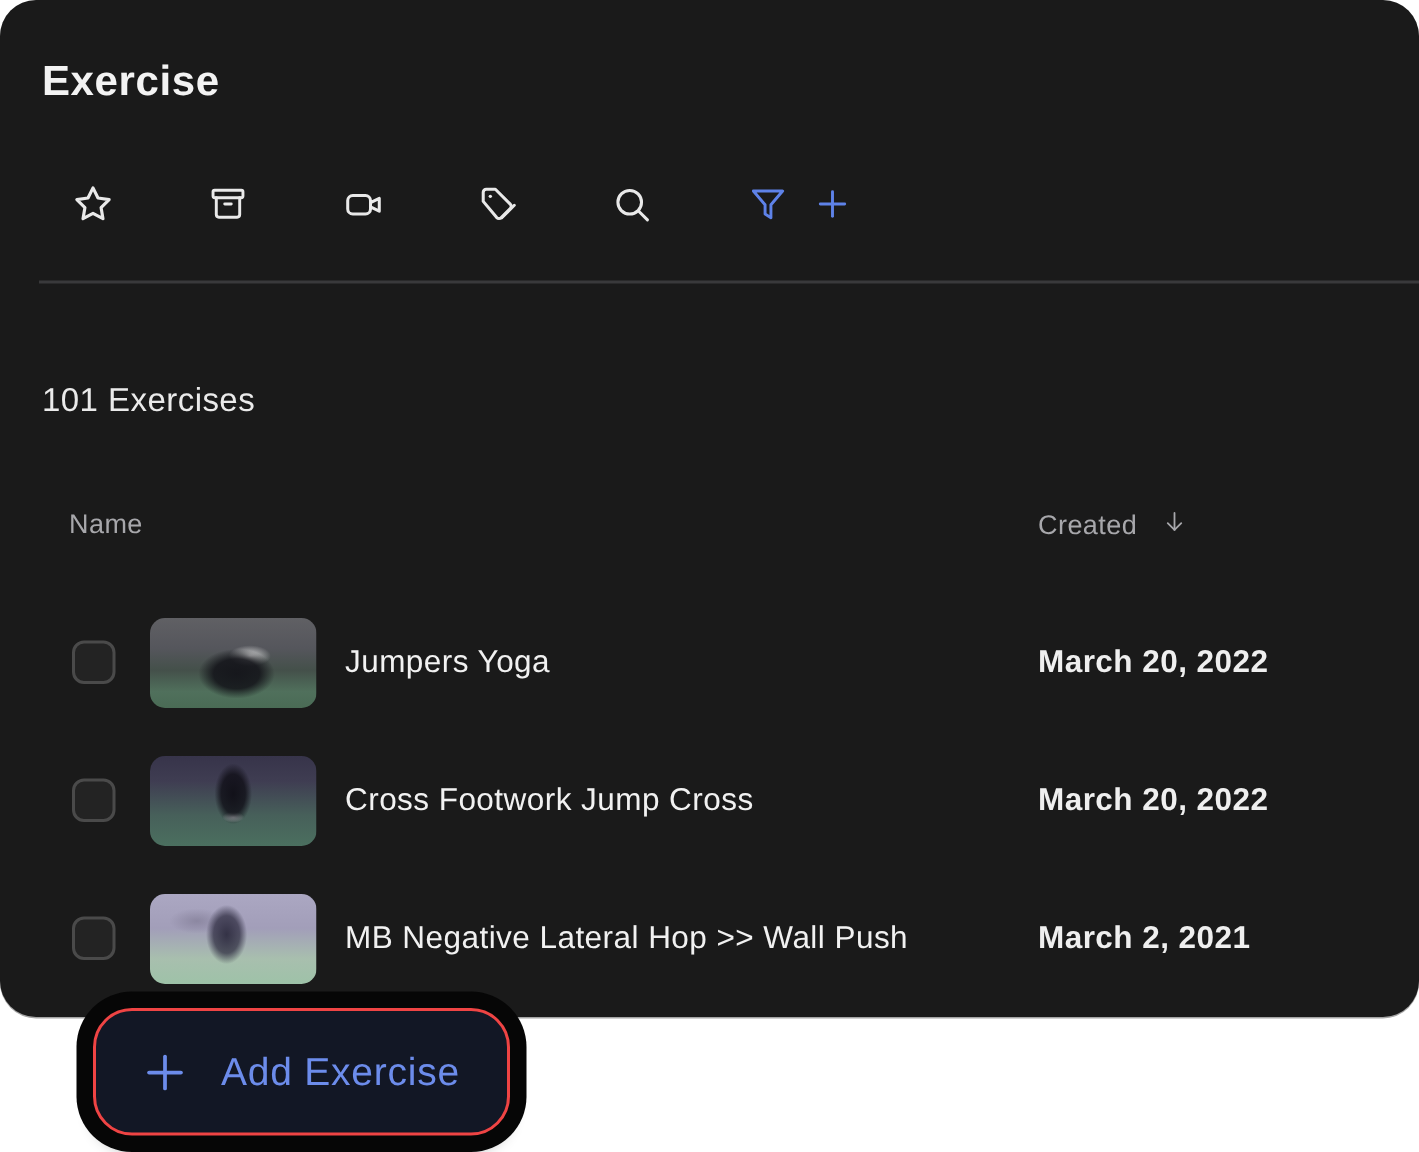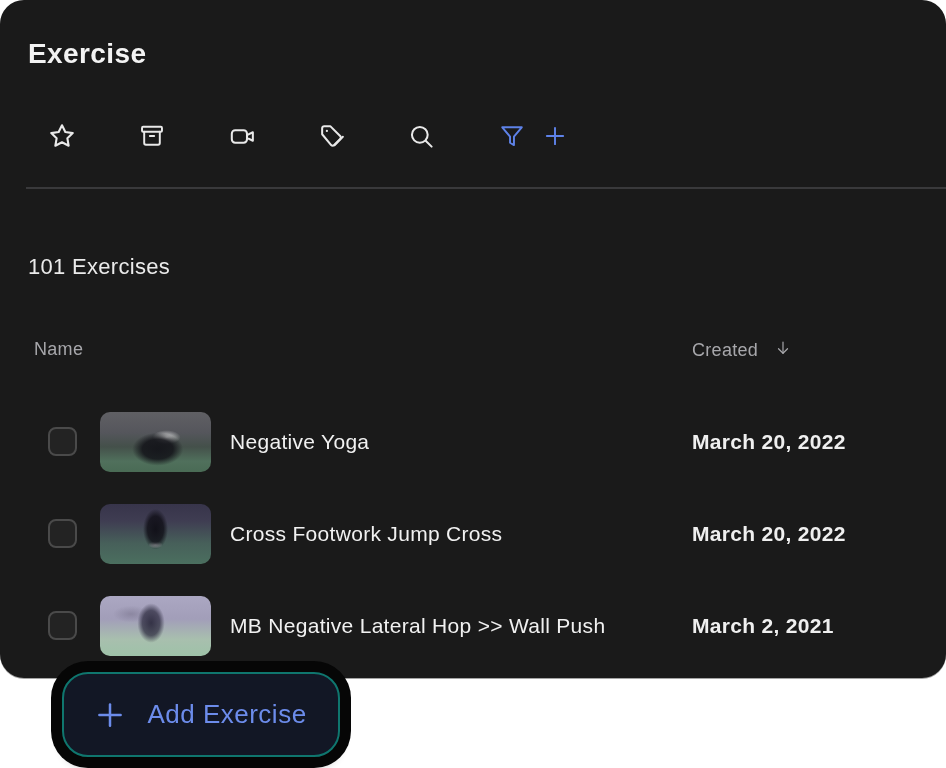--- a/index.html
+++ b/index.html
@@ -45,21 +45,21 @@
   .count-label {
     position: absolute; left: 28px; top: 254px;
     font-size: 22px; font-weight: 500; color: #EAEAEA; letter-spacing: .3px;
   }
 
   
   .col-header {
     position: absolute; top: 339px;
     font-size: 18px; font-weight: 500; color: #A7A7AB; letter-spacing: .3px;
   }
-  .col-name { left: 34px; text-align: center; }
+  .col-name { left: 46px; text-align: center; }
   .col-created { left: 692px; display: flex; align-items: center; gap: 16px; cursor: pointer; }
   .sort-icon svg { stroke: #A7A7AB; fill: none; stroke-width: 1.6;
     stroke-linecap: round; stroke-linejoin: round; }
 
   
   .row { position: absolute; left: 0; width: 946px; height: 60px; cursor: pointer; }
   .row-1 { top: 412px; }
   .row-2 { top: 504px; }
   .row-3 { top: 596px; }
 
@@ -103,21 +103,21 @@
     position: absolute; left: 692px; top: 50%; transform: translateY(-50%);
     font-size: 21px; font-weight: 700; color: #EFEFEF; letter-spacing: .3px;
     white-space: nowrap;
   }
 
   
   .add-btn {
     position: absolute; left: 62px; top: 672px;
     width: 278px; height: 85px;
     background: #121725;
-    border: 2px solid #0f766e;
+    border: 2px solid #ef4444;
     border-radius: 26px;
     box-shadow: 0 0 0 11px #060606, 0 8px 10px rgba(0,0,0,.45);
     display: flex; align-items: center; justify-content: center; gap: 22px;
     cursor: pointer;
   }
   .add-btn svg { stroke: #6C8CEB; fill: none; stroke-width: 2;
     stroke-linecap: round; }
   .add-btn-label {
     font-size: 26px; font-weight: 500; color: #6C8CEB; letter-spacing: .5px;
   }
@@ -184,21 +184,21 @@
         <svg width="18" height="18" viewBox="0 0 24 24">
             <line x1="12" y1="4" x2="12" y2="19"></line>
             <polyline points="6,13 12,19 18,13"></polyline>
           </svg>
       </span>
     </div>
 
     <div class="row row-1">
       <span class="checkbox"></span>
       <span class="thumb thumb-1"></span>
-      <span class="row-name">Negative Yoga</span>
+      <span class="row-name">Jumpers Yoga</span>
       <span class="row-date">March 20, 2022</span>
     </div>
     <div class="row row-2">
       <span class="checkbox"></span>
       <span class="thumb thumb-2"></span>
       <span class="row-name">Cross Footwork Jump Cross</span>
       <span class="row-date">March 20, 2022</span>
     </div>
     <div class="row row-3">
       <span class="checkbox"></span>

